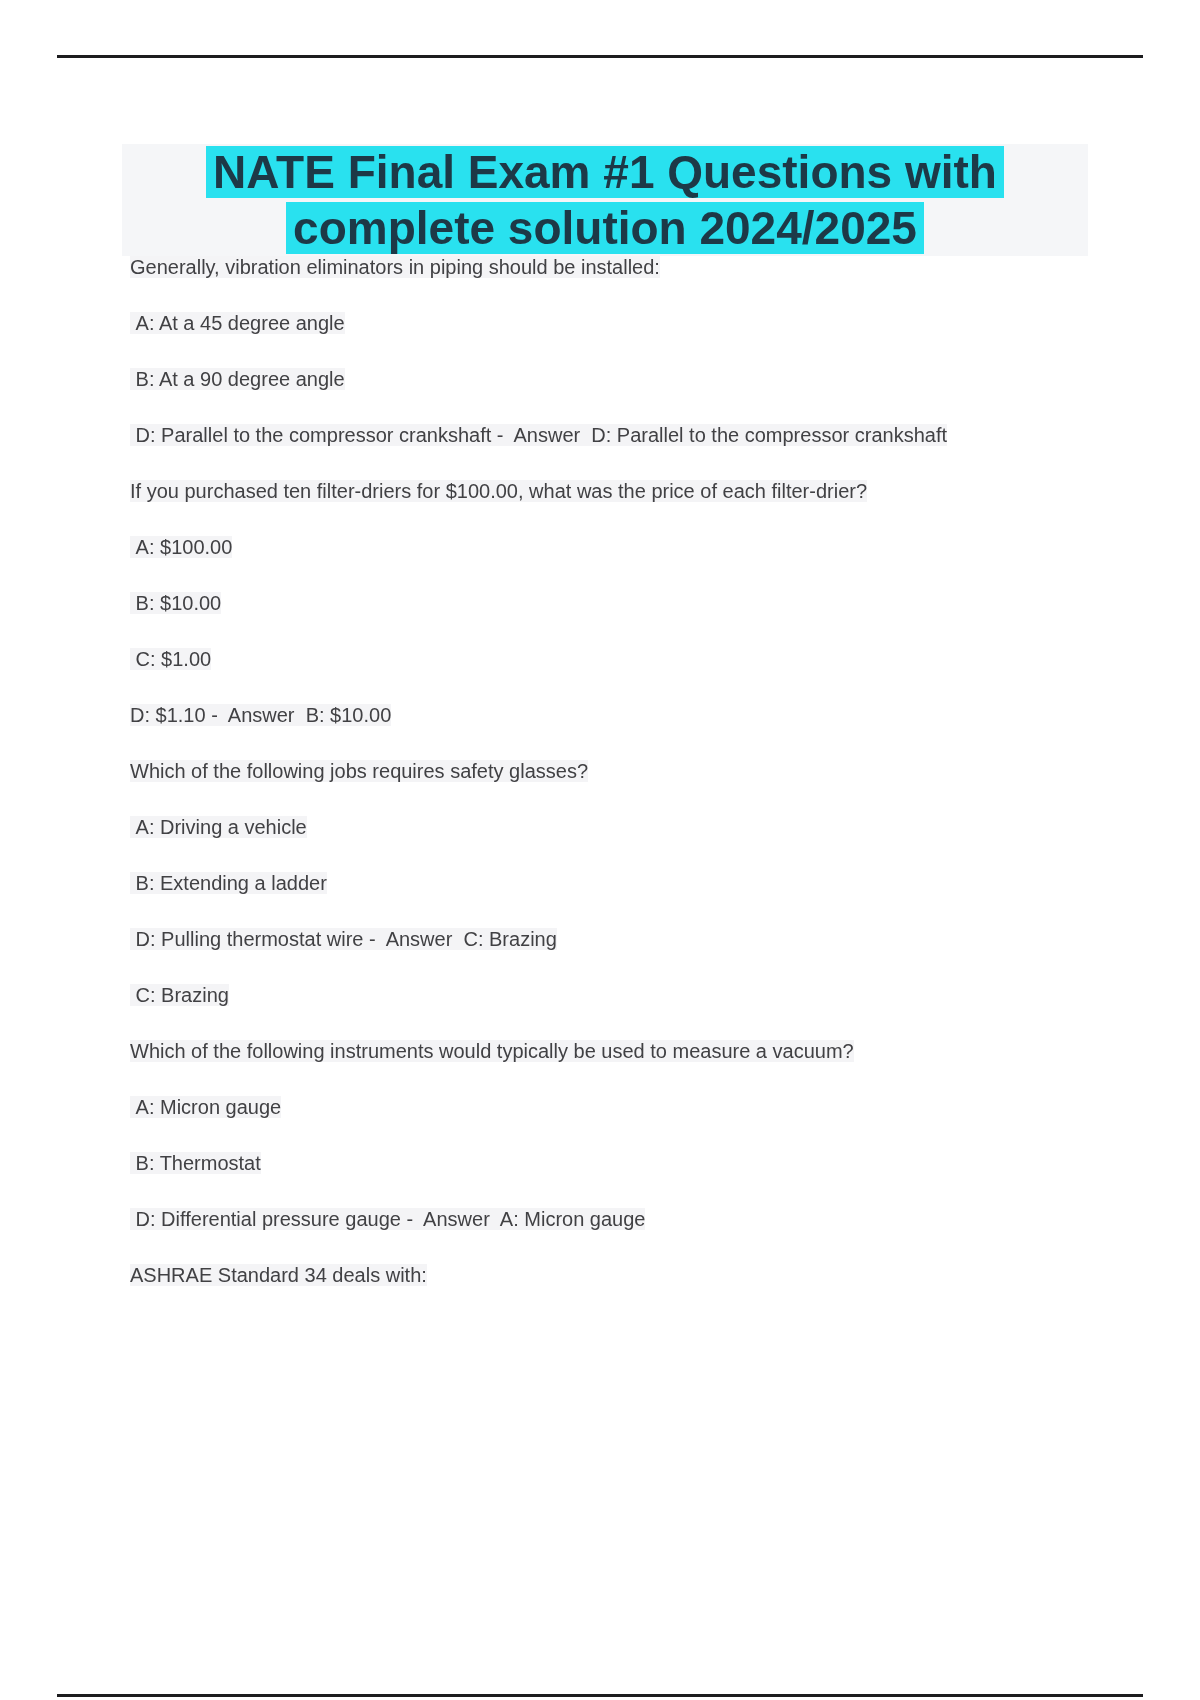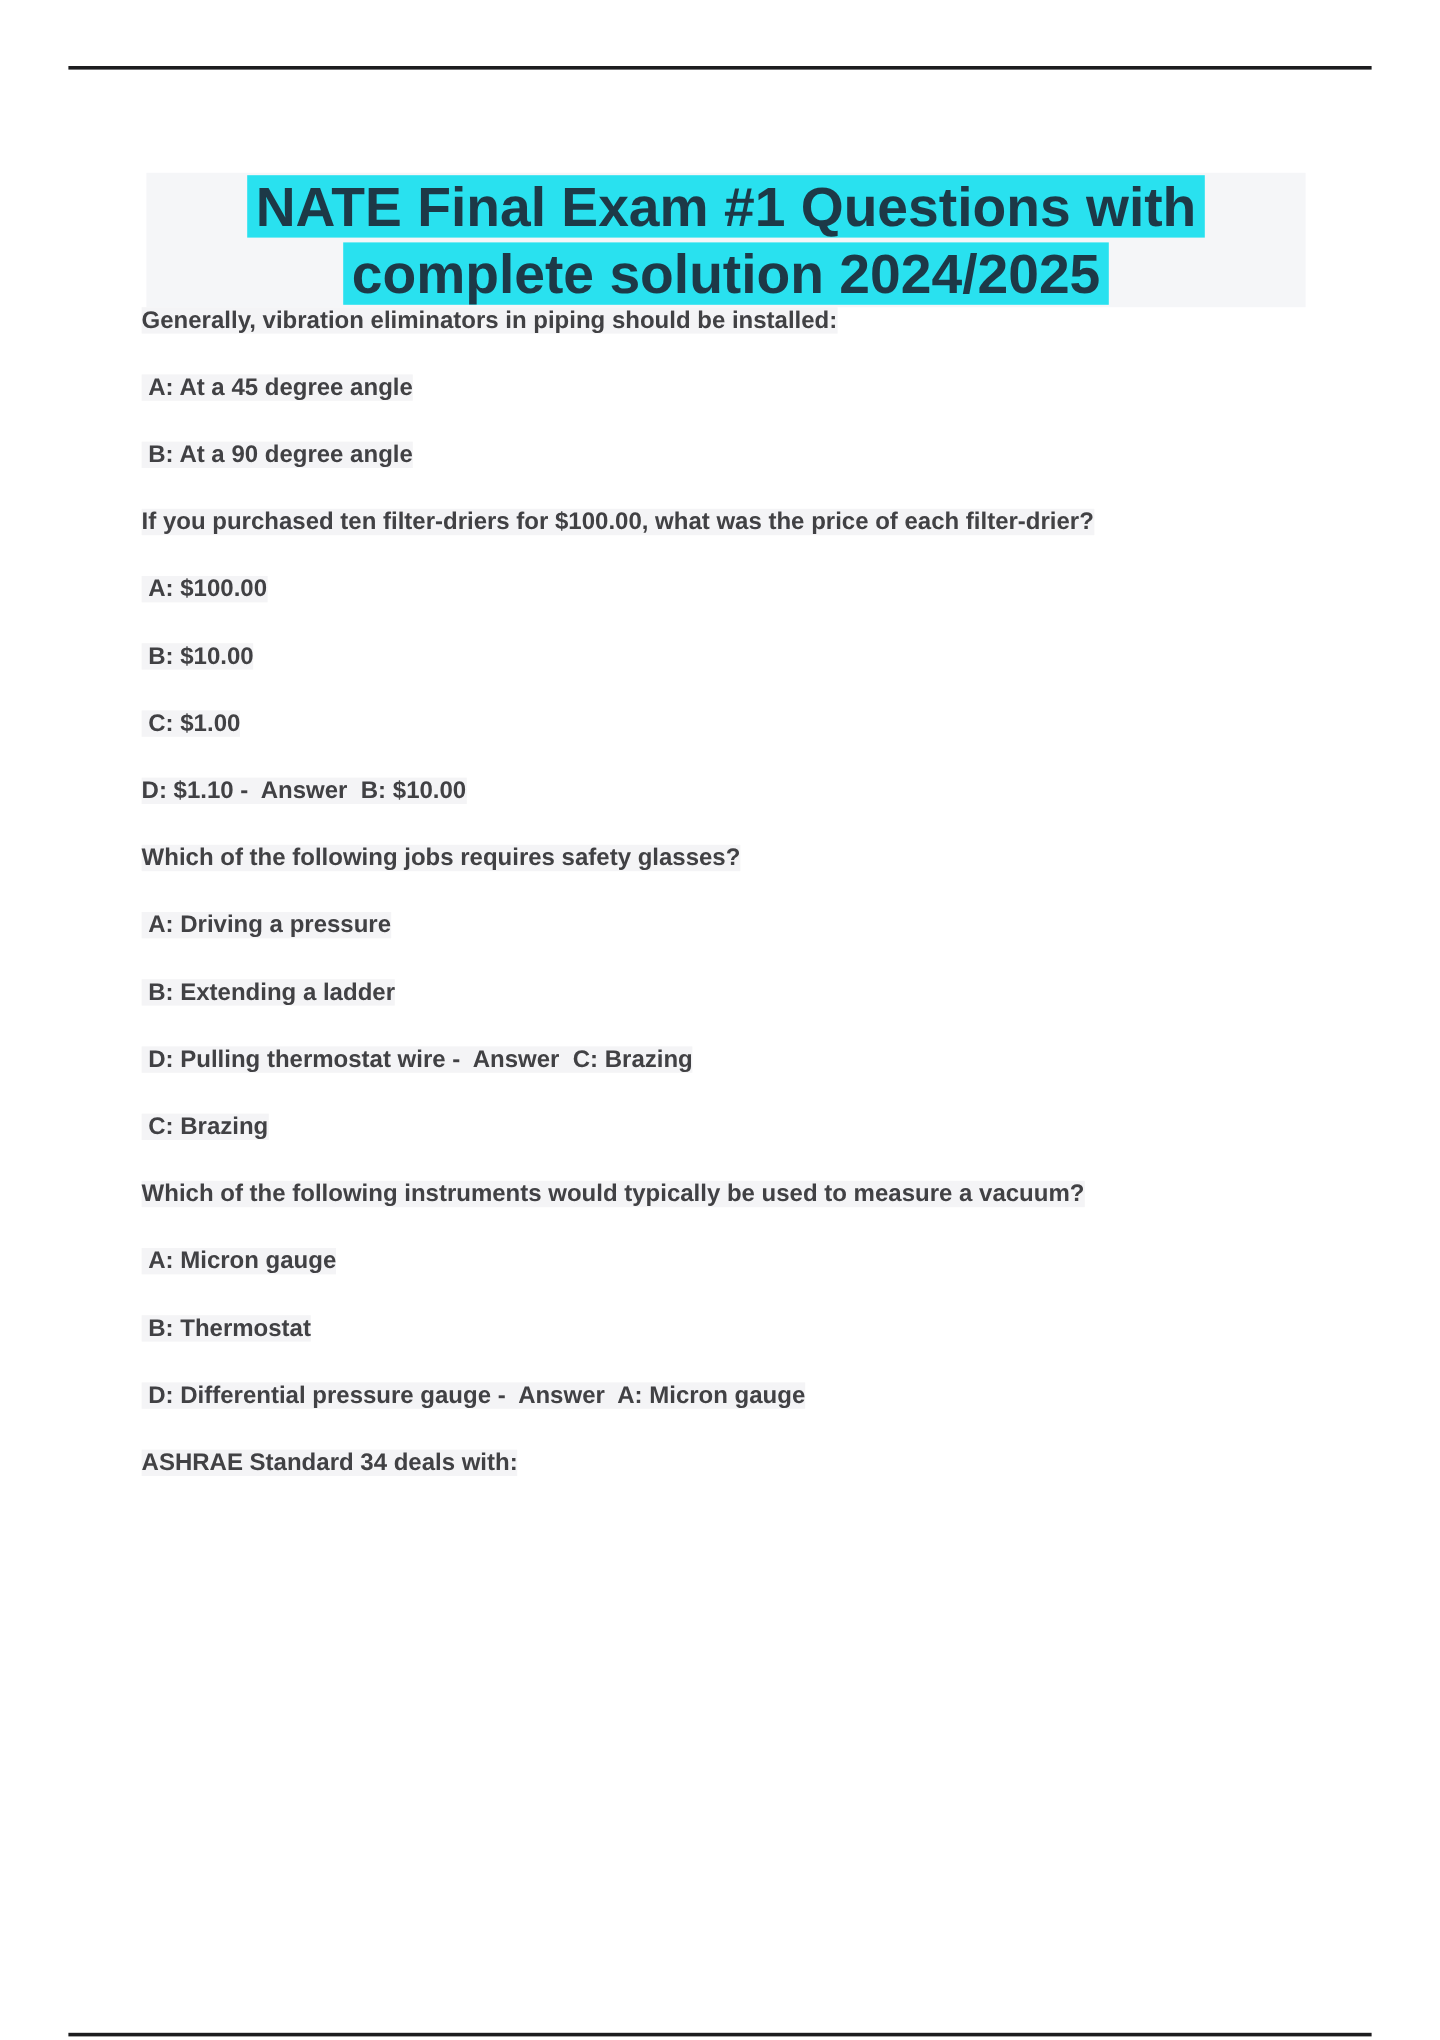--- a/index.html
+++ b/index.html
@@ -29,21 +29,21 @@
   }
   .title-line{
     font-weight:bold;
     font-size:46px;
     line-height:56px;
     color:var(--title-text);
     letter-spacing:0px;
   }
   .hl-cyan{background:var(--cyan);padding:0 7px;}
   .content{
-    position:absolute;left:118px;top:254px;width:858px;font-weight:bold;
+    position:absolute;left:130px;top:254px;width:858px;
   }
   p.para{
     margin:0 0 29px 0;
     font-size:20px;
     line-height:27px;
     color:var(--body-text);
     white-space:pre-wrap;
   }
   .line-hl{background:var(--line-hl);}
 </style>
@@ -55,27 +55,28 @@
 
   <div class="title-block">
     <div class="title-line"><span class="hl-cyan">NATE Final Exam #1 Questions with</span></div>
     <div class="title-line"><span class="hl-cyan">complete solution 2024/2025</span></div>
   </div>
 
   <div class="content" id="content">
       <p class="para"><span class="line-hl">Generally, vibration eliminators in piping should be installed:</span></p>
       <p class="para"><span class="line-hl"> A: At a 45 degree angle</span></p>
       <p class="para"><span class="line-hl"> B: At a 90 degree angle</span></p>
+      <p class="para"><span class="line-hl"> D: Parallel to the compressor crankshaft -  Answer  D: Parallel to the compressor crankshaft</span></p>
       <p class="para"><span class="line-hl">If you purchased ten filter-driers for $100.00, what was the price of each filter-drier?</span></p>
       <p class="para"><span class="line-hl"> A: $100.00</span></p>
       <p class="para"><span class="line-hl"> B: $10.00</span></p>
       <p class="para"><span class="line-hl"> C: $1.00</span></p>
       <p class="para"><span class="line-hl">D: $1.10 -  Answer  B: $10.00</span></p>
       <p class="para"><span class="line-hl">Which of the following jobs requires safety glasses?</span></p>
-      <p class="para"><span class="line-hl"> A: Driving a pressure</span></p>
+      <p class="para"><span class="line-hl"> A: Driving a vehicle</span></p>
       <p class="para"><span class="line-hl"> B: Extending a ladder</span></p>
       <p class="para"><span class="line-hl"> D: Pulling thermostat wire -  Answer  C: Brazing</span></p>
       <p class="para"><span class="line-hl"> C: Brazing</span></p>
       <p class="para"><span class="line-hl">Which of the following instruments would typically be used to measure a vacuum?</span></p>
       <p class="para"><span class="line-hl"> A: Micron gauge</span></p>
       <p class="para"><span class="line-hl"> B: Thermostat</span></p>
       <p class="para"><span class="line-hl"> D: Differential pressure gauge -  Answer  A: Micron gauge</span></p>
       <p class="para"><span class="line-hl">ASHRAE Standard 34 deals with:</span></p>
     </div>
 

